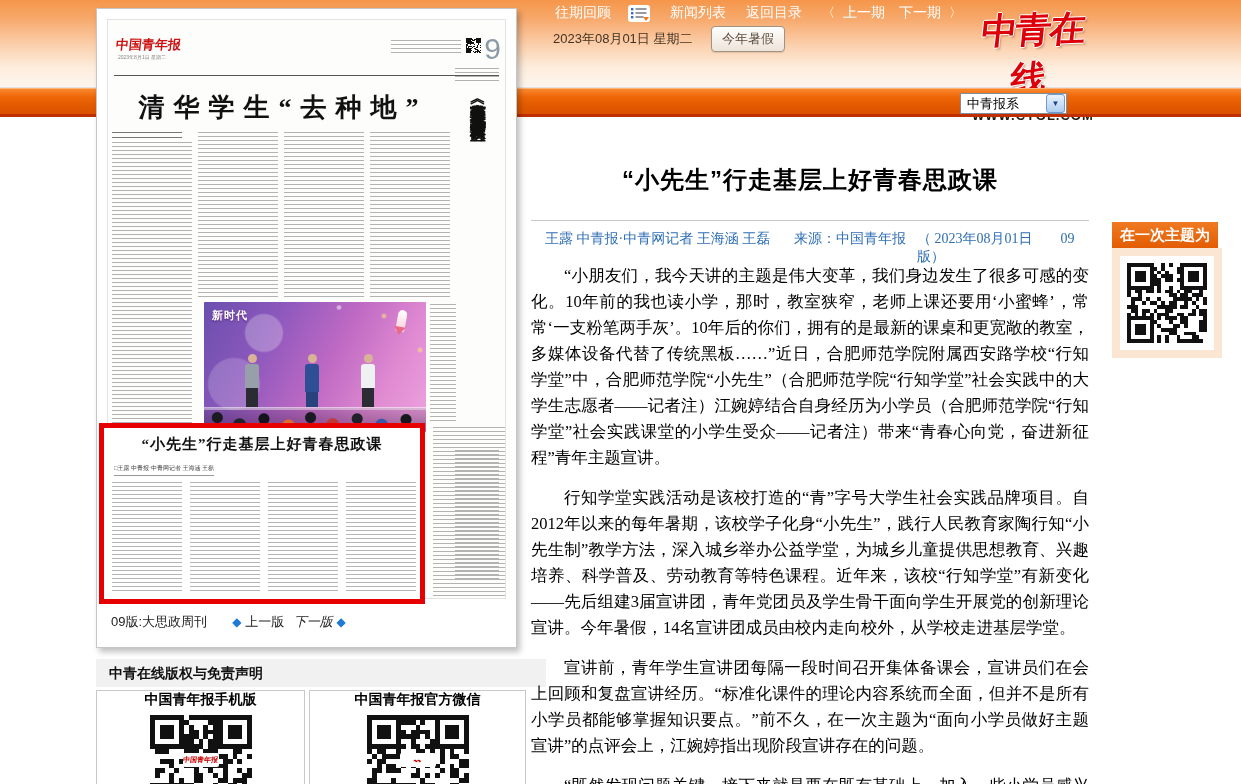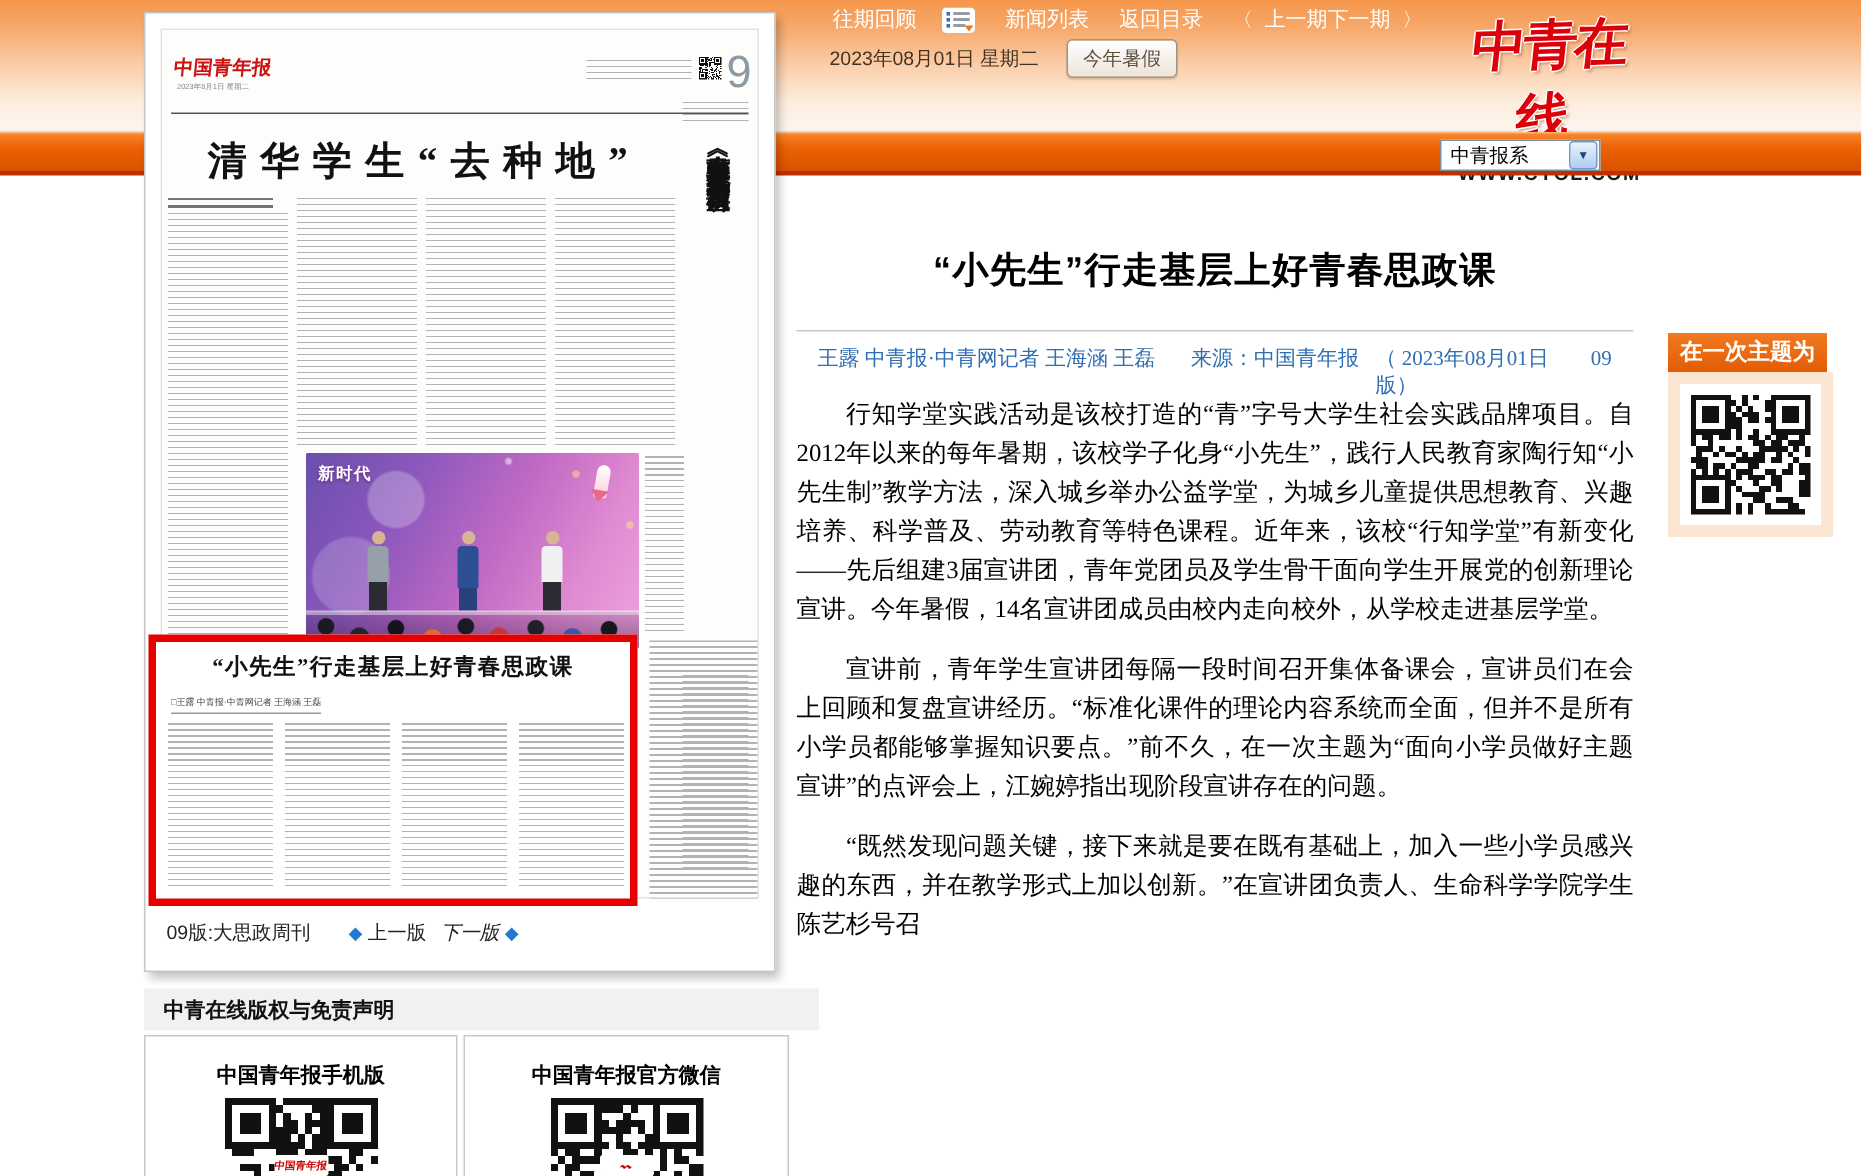--- a/index.html
+++ b/index.html
@@ -107,21 +107,21 @@
      padding-bottom:2px;font-family:"Liberation Serif",serif;white-space:nowrap;}
   .rb-col{position:absolute;top:54px;width:70px;height:110px;}
   .panel-footer{position:absolute;left:14px;top:604px;font-size:13px;color:#222;white-space:nowrap;}
   .pf-diamond{color:#1e7ad2;font-size:12px;}
   .pf-link{color:#222;cursor:pointer;}
   
   .copy-bar{position:absolute;left:96px;top:659px;width:450px;height:28px;background:#f1f1f1;
      font-size:14px;font-weight:bold;color:#111;line-height:28px;padding-left:13px;box-sizing:border-box;}
   .qr-box{position:absolute;top:690px;background:#fff;border:1px solid #c9c9c9;box-sizing:border-box;height:110px;}
   .qr-box.left{left:96px;width:209px;} .qr-box.right{left:309px;width:217px;}
-  .qr-box-title{text-align:center;font-size:14px;font-weight:bold;margin-top:17px;color:#000;}
+  .qr-box-title{text-align:center;font-size:14px;font-weight:bold;margin-top:0;color:#000;}
   .qr-big{width:102px;height:102px;margin:6px auto 0;position:relative;}
   .qr-center-logo{position:absolute;left:33px;top:38px;width:36px;height:14px;background:#fff;
      border-radius:2px;display:flex;align-items:center;justify-content:center;overflow:hidden;}
   .qr-center-logo span{font-size:7px;color:#c00;font-family:"Liberation Serif",serif;font-weight:bold;
      transform:skewX(-8deg);white-space:nowrap;}
   
   .article{position:absolute;left:531px;top:118px;width:558px;}
   .article-title{margin:46px 0 0;text-align:center;font-size:24px;font-weight:bold;color:#000;
      font-family:"Liberation Sans",sans-serif;letter-spacing:1px;}
   .byline-row{position:relative;height:28px;border-top:1px solid #c9c9c9;margin-top:24px;
@@ -163,21 +163,21 @@
         <rect x="3" y="7" width="2.4" height="2.4" fill="#3a6ec0"></rect>
           <rect x="7.5" y="7" width="11" height="2" fill="#9a9aa4"></rect>
         <rect x="3" y="11" width="2.4" height="2.4" fill="#3a6ec0"></rect>
           <rect x="7.5" y="11" width="8" height="2" fill="#9a9aa4"></rect>
         <path d="M15 12 L21 12 L18 16 Z" fill="#f07820"></path>
       </svg>
     </span>
     <span class="nav-item nav-gap2">新闻列表</span>
     <span class="nav-item nav-gap2">返回目录</span>
     <span class="nav-arrow">〈</span>
-    <span class="nav-item" style="margin-right:0;">上一期</span>
+    <span class="nav-item" style="margin-right:14px;">上一期</span>
     <span class="nav-item" style="margin-right:8px;">下一期</span>
     <span class="nav-arrow">〉</span>
   </div>
   <div class="select" style="z-index:3;">
     <span class="select-text">中青报系</span>
     <span class="select-btn">▼</span>
   </div>
 
   <div class="news-panel">
     <div class="paper">
@@ -980,20 +980,21 @@
     </div>
   </div>
 
   <div class="article">
     <h1 class="article-title">“小先生”行走基层上好青春思政课</h1>
     <div class="byline-row">
       <span class="by-authors">王露 中青报·中青网记者 王海涵 王磊</span>
       <span class="by-source">来源：中国青年报</span>
       <span class="by-issue">（ 2023年08月01日　　09 版）</span>
     </div>
+    <p>“小朋友们，我今天讲的主题是伟大变革，我们身边发生了很多可感的变化。10年前的我也读小学，那时，教室狭窄，老师上课还要用‘小蜜蜂’，常常‘一支粉笔两手灰’。10年后的你们，拥有的是最新的课桌和更宽敞的教室，多媒体设备代替了传统黑板……”近日，合肥师范学院附属西安路学校“行知学堂”中，合肥师范学院“小先生”（合肥师范学院“行知学堂”社会实践中的大学生志愿者——记者注）江婉婷结合自身经历为小学员（合肥师范学院“行知学堂”社会实践课堂的小学生受众——记者注）带来“青春心向党，奋进新征程”青年主题宣讲。</p>
     <p>行知学堂实践活动是该校打造的“青”字号大学生社会实践品牌项目。自2012年以来的每年暑期，该校学子化身“小先生”，践行人民教育家陶行知“小先生制”教学方法，深入城乡举办公益学堂，为城乡儿童提供思想教育、兴趣培养、科学普及、劳动教育等特色课程。近年来，该校“行知学堂”有新变化——先后组建3届宣讲团，青年党团员及学生骨干面向学生开展党的创新理论宣讲。今年暑假，14名宣讲团成员由校内走向校外，从学校走进基层学堂。</p>
     <p>宣讲前，青年学生宣讲团每隔一段时间召开集体备课会，宣讲员们在会上回顾和复盘宣讲经历。“标准化课件的理论内容系统而全面，但并不是所有小学员都能够掌握知识要点。”前不久，在一次主题为“面向小学员做好主题宣讲”的点评会上，江婉婷指出现阶段宣讲存在的问题。</p>
     <p>“既然发现问题关键，接下来就是要在既有基础上，加入一些小学员感兴趣的东西，并在教学形式上加以创新。”在宣讲团负责人、生命科学学院学生陈艺杉号召</p>
   </div>
 
   <div class="app-header">在一次主题为</div>
   <div class="app-box">
     <div class="app-qr">
       <div style="width:100%;height:100%;">
           <svg viewBox="0 0 21 21" preserveAspectRatio="none" shape-rendering="crispEdges" style="display:block;width:100%;height:100%;fill:#111">

